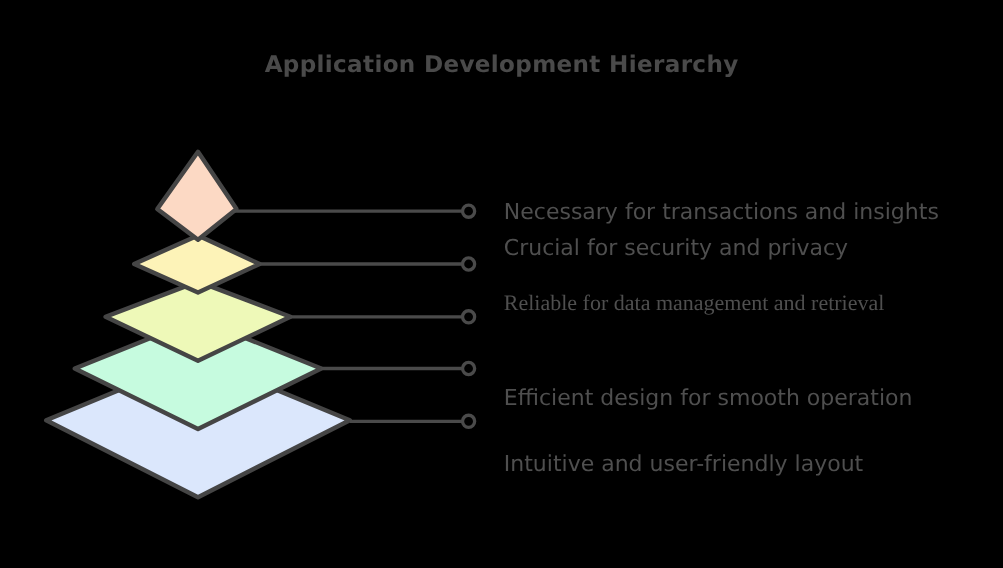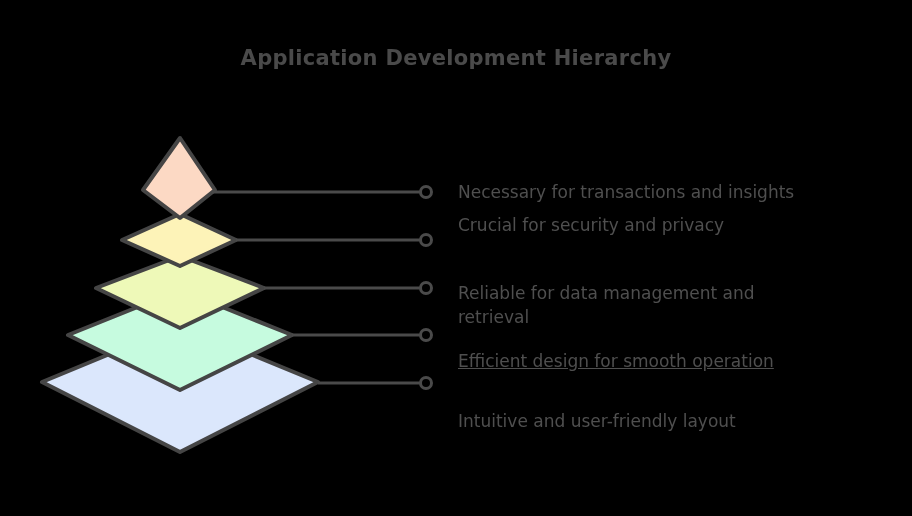--- a/index.html
+++ b/index.html
@@ -27,21 +27,21 @@
     }
     svg.diagram {
       position: absolute;
       left: 0;
       top: 0;
     }
     .label {
       position: absolute;
       left: 458px;
       color: #4f4f4f;
-      font-size: 17px;
+      font-size: 20px;
       line-height: 24px;
       width: 400px;
       white-space: normal;
     }
   </style>
 </head>
 <body>
 
 <div class="title">Application Development Hierarchy</div>
 
@@ -73,15 +73,15 @@
 
   <g>
     <polygon points="180,138 215,190 180,218 143,190" fill="#fcd9c4" stroke="#454545" stroke-width="4" stroke-linejoin="round"></polygon>
     <line x1="212" y1="192" x2="420" y2="192" stroke="#4a4a4a" stroke-width="3"></line>
     <circle cx="426" cy="192" r="5.5" fill="none" stroke="#4a4a4a" stroke-width="3"></circle>
   </g>
 </svg>
 
 <div class="label" style="top:180px;">Necessary for transactions and insights</div>
 <div class="label" style="top:213px;">Crucial for security and privacy</div>
-<div class="label" style="top:281px; width:360px;">Reliable for data management and retrieval</div>
-<div class="label" style="top:349px;text-decoration:underline;">Efficient design for smooth operation</div>
+<div class="label" style="top:264px; width:360px;font-family:Liberation Serif, serif;">Reliable for data management and retrieval</div>
+<div class="label" style="top:349px;">Efficient design for smooth operation</div>
 <div class="label" style="top:397px;margin-top:12px;">Intuitive and user-friendly layout</div>
 
 </body></html>

